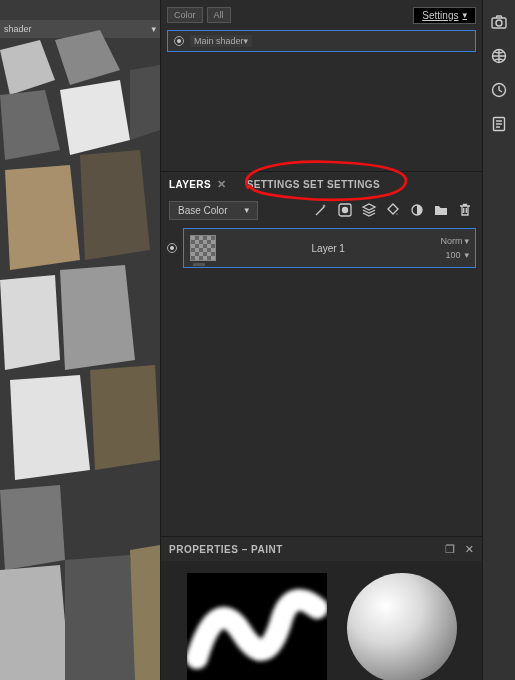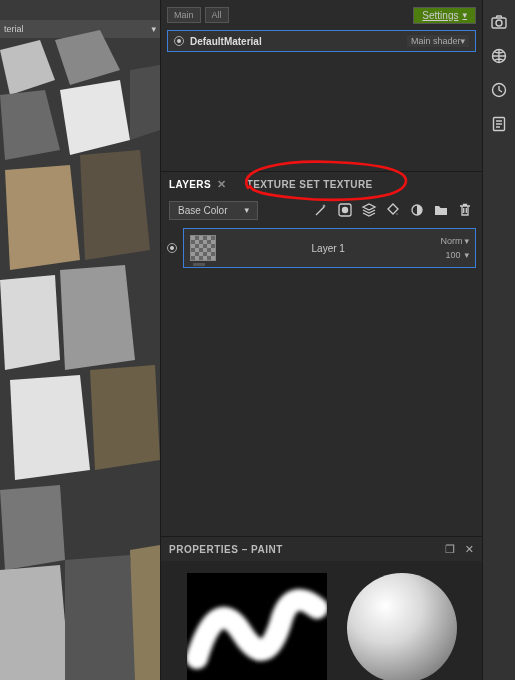--- a/index.html
+++ b/index.html
@@ -12,21 +12,21 @@
   .viewport .topbar .arrow { font-size: 9px; }
 
   
   .rightcol { position: absolute; left: 160px; top: 0; width: 322px; height: 680px; background: #2b2b2b; border-left: 1px solid #1a1a1a; }
   .rightcol .sec { border-bottom: 1px solid #1a1a1a; }
 
   
   .matlist { padding: 4px 6px 8px 6px; height: 172px; }
   .matlist .rowbtns { display: flex; align-items: center; justify-content: space-between; height: 22px; }
   .matlist .tinybtn { background: #3a3a3a; color: #999; font-size: 9px; padding: 2px 6px; border: 1px solid #555; }
-  .matlist .settingsbtn { background: #4d7c0f; color: #ccc; font-size: 10px; padding: 2px 8px; border: 1px solid #555; display: flex; align-items: center; gap: 4px; text-decoration: underline; }
+  .matlist .settingsbtn { background: #000000; color: #ccc; font-size: 10px; padding: 2px 8px; border: 1px solid #555; display: flex; align-items: center; gap: 4px; text-decoration: underline; }
   .matlist .matitem { margin-top: 4px; height: 22px; border: 1px solid #3d7ed6; display: flex; align-items: center; padding: 0 6px; gap: 6px; background: #333; }
   .matlist .matitem .radio { width: 10px; height: 10px; border-radius: 50%; border: 1px solid #aaa; display: flex; align-items: center; justify-content: center; }
   .matlist .matitem .radio .dot { width: 4px; height: 4px; border-radius: 50%; background: #ccc; }
   .matlist .matitem .name { flex: 1; font-size: 10px; color: #ddd; font-weight: bold; }
   .matlist .matitem .shader { font-size: 9px; color: #aaa; background: #3a3a3a; padding: 1px 4px; display: flex; align-items: center; gap: 0; }
 
   
   .tabs { display: flex; align-items: center; height: 24px; padding: 0 8px; gap: 6px; position: relative; }
   .tabs .tab { font-size: 10px; font-weight: bold; color: #bbb; letter-spacing: .4px; display: flex; align-items: center; gap: 6px; }
   .tabs .tab.active { color: #fff; }
@@ -71,21 +71,21 @@
   .annot { position: absolute; pointer-events: none; }
   .annot svg { overflow: visible; }
 
   .chev { font-size: 9px; }
 </style>
 </head>
 <body>
 
 <div class="viewport">
   <div class="topbar">
-    <span class="label">terial</span>
+    <span class="label">shader</span>
     <span class="arrow chev">▾</span>
   </div>
 
   <svg width="160" height="680" style="position:absolute;top:0;left:0">
     <polygon points="0,50 40,40 55,80 10,95" fill="#bfbfbf"></polygon>
     <polygon points="55,40 100,30 120,70 70,85" fill="#888"></polygon>
     <polygon points="0,95 45,90 60,150 5,160" fill="#6a6a6a"></polygon>
     <polygon points="60,90 120,80 130,140 70,155" fill="#e6e6e6"></polygon>
     <polygon points="130,70 160,65 160,130 130,140" fill="#4d4d4d"></polygon>
     <polygon points="5,170 70,165 80,260 10,270" fill="#a7906b"></polygon>
@@ -99,49 +99,48 @@
     <polygon points="65,560 130,555 140,680 65,680" fill="#555"></polygon>
     <polygon points="130,550 160,545 160,680 135,680" fill="#8a7b5a"></polygon>
   </svg>
 </div>
 
 <div class="rightcol">
 
   <div class="sec matlist">
     <div class="rowbtns">
       <div style="display:flex;gap:4px">
-        <div class="tinybtn">Main</div>
+        <div class="tinybtn">Color</div>
         <div class="tinybtn">All</div>
       </div>
       <div class="settingsbtn">
         <span>Settings</span>
         <span class="chev">▾</span>
       </div>
     </div>
     <div class="matitem">
       <div class="radio">
           <div class="dot"></div>
         </div>
-      <div class="name">DefaultMaterial</div>
       <div class="shader">
         <span>Main shader</span>
         <span class="chev">▾</span>
       </div>
     </div>
   </div>
 
   <div class="sec">
     <div class="tabs">
       <div class="tab active">
         <span>LAYERS</span>
         <span class="close">✕</span>
       </div>
       <div class="sep"></div>
       <div class="tab">
-        <span>TEXTURE SET TEXTURE</span>
+        <span>SETTINGS SET SETTINGS</span>
       </div>
     </div>
 
     <div class="layerstools">
       <div class="dropdown">
         <span>Base Color</span>
         <span class="chev">▾</span>
       </div>
       <div class="icons">
         <div class="ticon">

